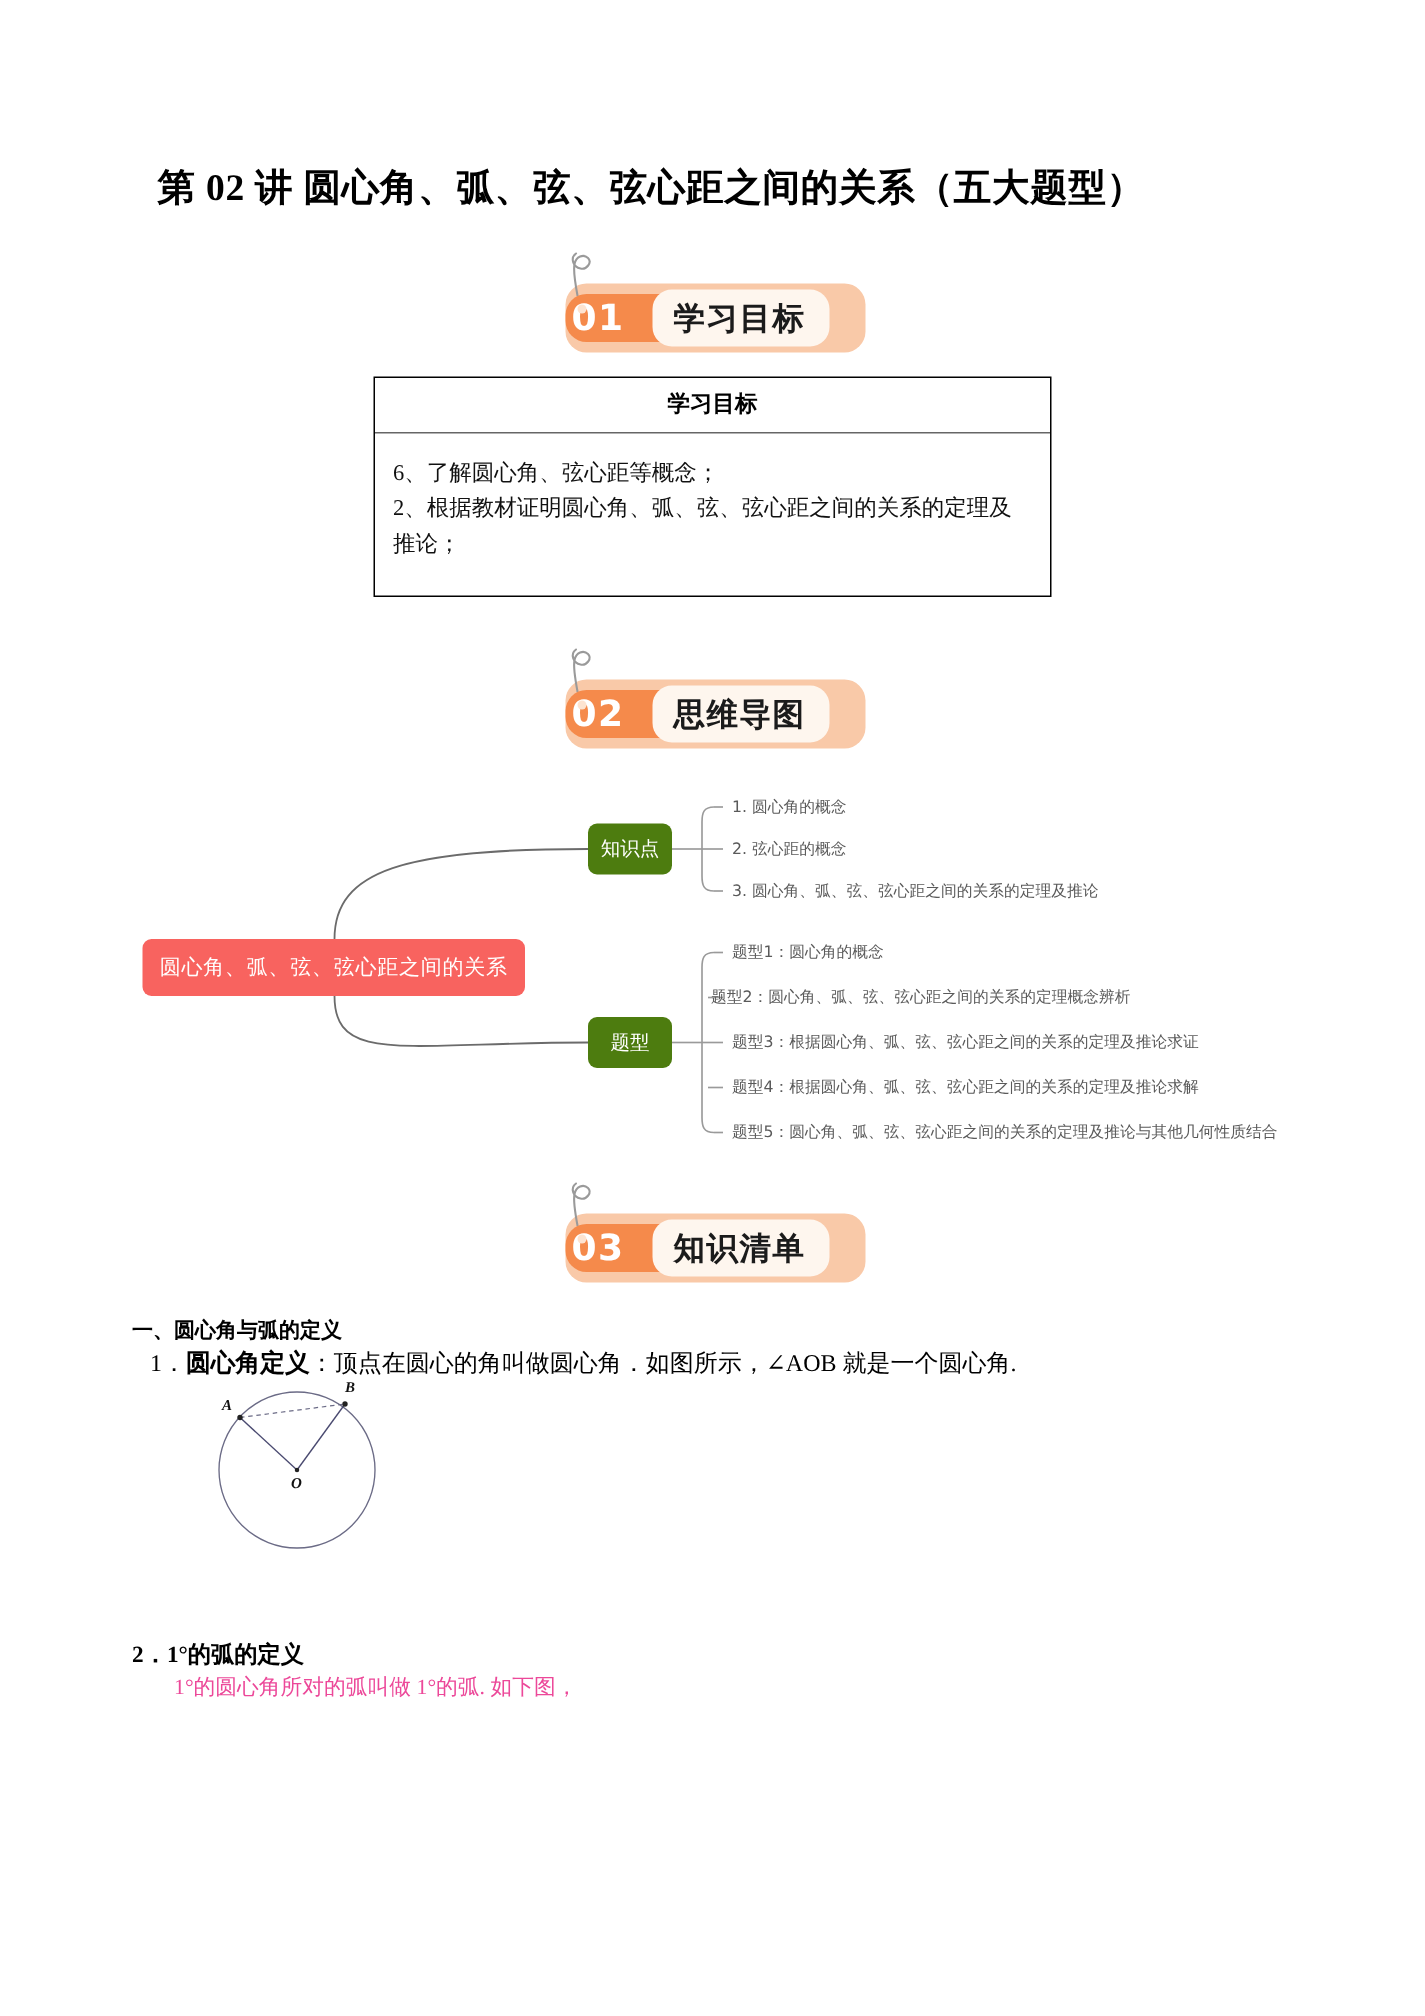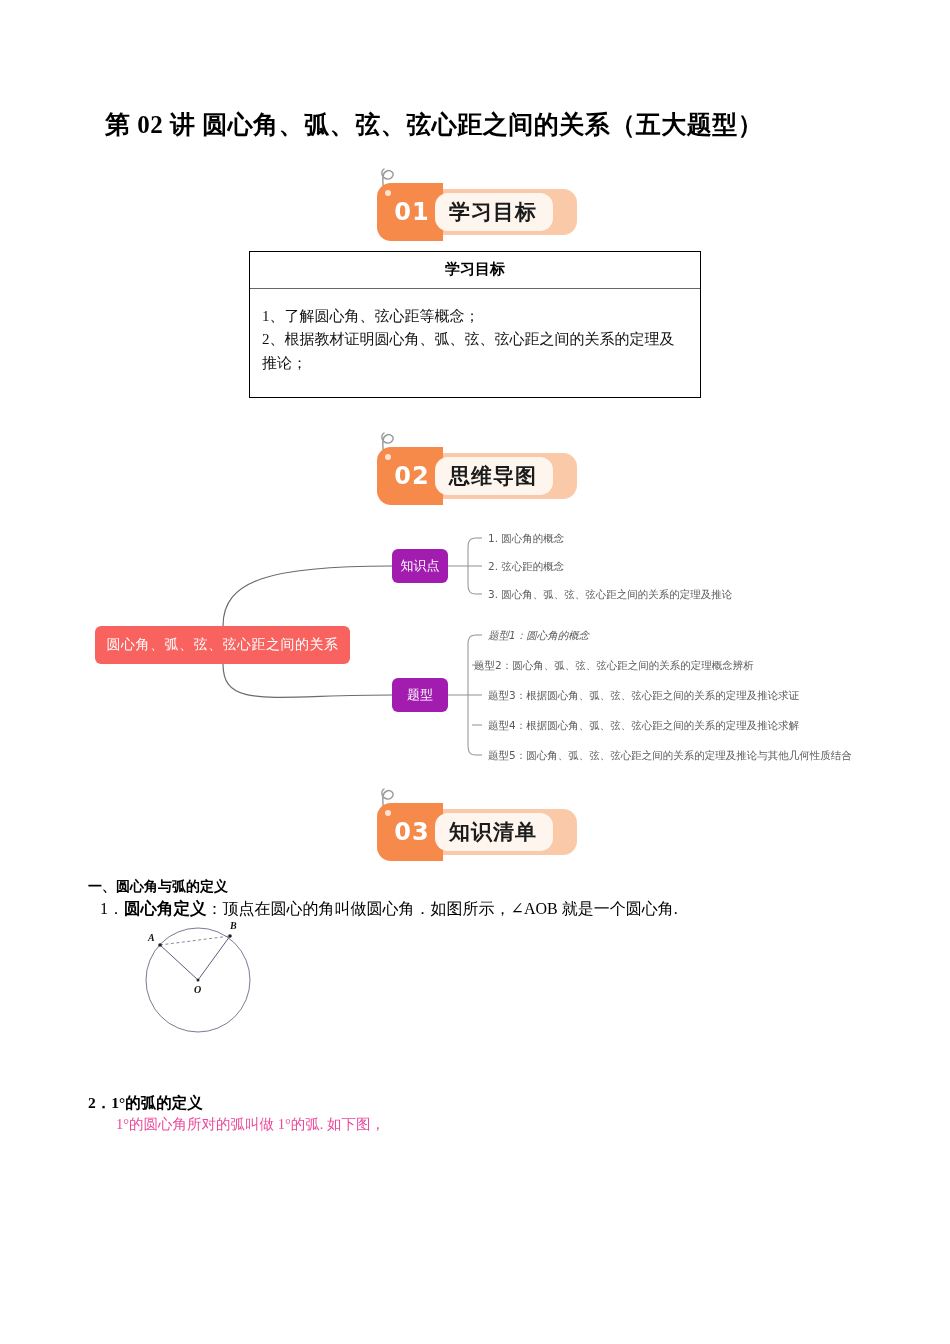--- a/index.html
+++ b/index.html
@@ -30,24 +30,24 @@
 
   
   .banner {
     position:absolute;
     width: 200px; height: 46px;
     background: #F9C9A8;
     border-radius: 14px;
     display:flex; align-items:center;
   }
   .banner .num-block {
-    width: 66px; height: 58px;
+    width: 66px; height: 32px;
     background: #F58A4B;
     border-radius: 14px 0 0 14px;
-    display:flex; align-items:center; justify-content:center;
+    display:flex; align-items:center; 
     position:relative;
   }
   .banner .num-block .hole {
     position:absolute; left:8px; top:7px;
     width:6px; height:6px;
     border-radius:50%;
     background:#FDE3D0;
   }
   .banner .num {
     color:#ffffff;
@@ -121,21 +121,21 @@
   }
   .mm-root {
     left:5px; top:106px;
     width:255px; height:38px;
     background:#F8635F;
     font-size:14px;
     letter-spacing:0.5px;
   }
   .mm-branch {
     width:56px; height:34px;
-    background:#a21caf;
+    background:#4d7c0f;
     font-size:13px;
   }
   .mm-branch.kp { left:302px; top:29px; }
   .mm-branch.tx { left:302px; top:158px; }
 
   .mm-leaf {
     position:absolute;
     font-family:"DejaVu Sans","Liberation Sans",sans-serif;
     font-size:10.5px;
     color:#5a5a5a;
@@ -190,21 +190,21 @@
       <span class="num">01</span>
     </div>
     <div class="pill">
       <span class="pill-label">学习目标</span>
     </div>
   </div>
 
   <div class="obj-table">
     <div class="head">学习目标</div>
     <div class="body">
-      <div>1、了解圆心角、弦心距等概念；</div>
+      <div>6、了解圆心角、弦心距等概念；</div>
       <div>2、根据教材证明圆心角、弧、弦、弦心距之间的关系的定理及推论；</div>
     </div>
   </div>
 
   <div class="banner" style="left:377px; top:453px;">
     <svg class="clip" viewBox="0 0 40 34">
       <path d="M14 30 C14 30 11 14 12 9 C13 4 18 2 21 5 C24 8 20 13 16 12 C11 11 9 5 13 2" fill="none" stroke="#9a9a9a" stroke-width="1.4" stroke-linecap="round"></path>
     </svg>
     <div class="num-block">
       <span class="hole"></span>
@@ -242,21 +242,21 @@
 
     <div class="mm-node mm-root">圆心角、弧、弦、弦心距之间的关系</div>
 
     <div class="mm-node mm-branch kp">知识点</div>
     <div class="mm-node mm-branch tx">题型</div>
 
     <div class="mm-leaf" style="left:398px; top:13px;">1. 圆心角的概念</div>
     <div class="mm-leaf" style="left:398px; top:41px;">2. 弦心距的概念</div>
     <div class="mm-leaf" style="left:398px; top:69px;">3. 圆心角、弧、弦、弦心距之间的关系的定理及推论</div>
 
-    <div class="mm-leaf" style="left:398px; top:110px;font-style:italic;">题型1：圆心角的概念</div>
+    <div class="mm-leaf" style="left:398px; top:110px;">题型1：圆心角的概念</div>
     <div class="mm-leaf" style="left:384px; top:140px;">题型2：圆心角、弧、弦、弦心距之间的关系的定理概念辨析</div>
     <div class="mm-leaf" style="left:398px; top:170px;">题型3：根据圆心角、弧、弦、弦心距之间的关系的定理及推论求证</div>
     <div class="mm-leaf" style="left:398px; top:200px;">题型4：根据圆心角、弧、弦、弦心距之间的关系的定理及推论求解</div>
     <div class="mm-leaf" style="left:398px; top:230px;">题型5：圆心角、弧、弦、弦心距之间的关系的定理及推论与其他几何性质结合</div>
   </div>
 
   <div class="banner" style="left:377px; top:809px;">
     <svg class="clip" viewBox="0 0 40 34">
       <path d="M14 30 C14 30 11 14 12 9 C13 4 18 2 21 5 C24 8 20 13 16 12 C11 11 9 5 13 2" fill="none" stroke="#9a9a9a" stroke-width="1.4" stroke-linecap="round"></path>
     </svg>

